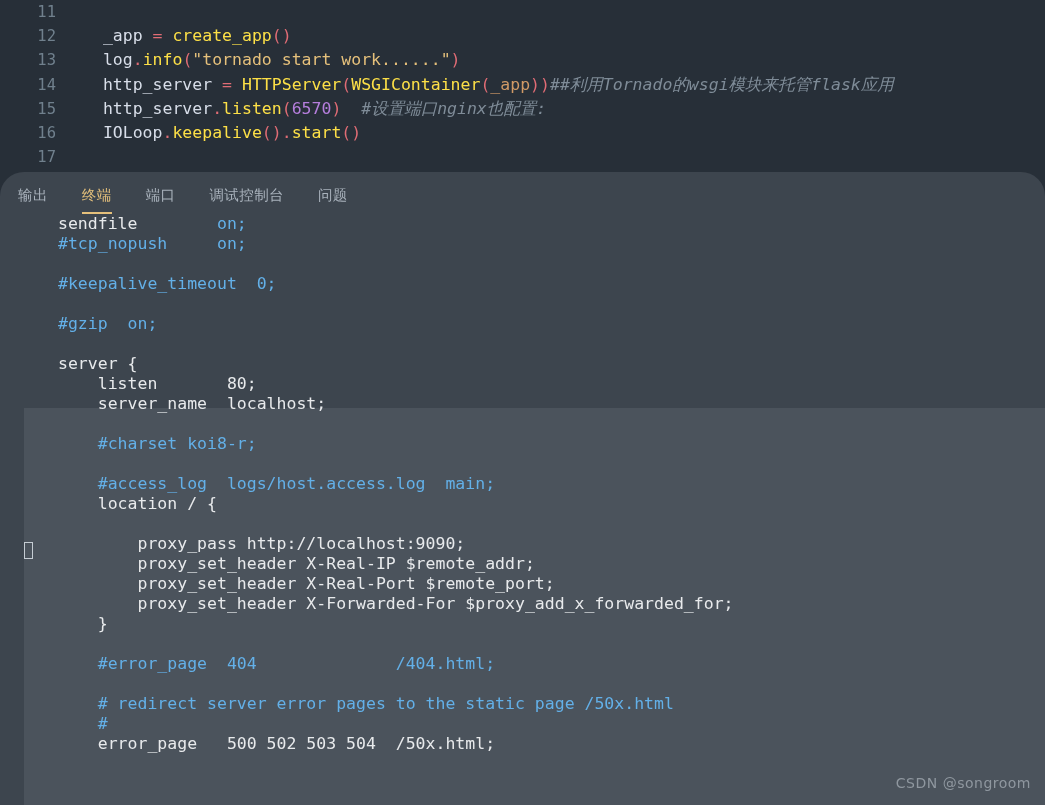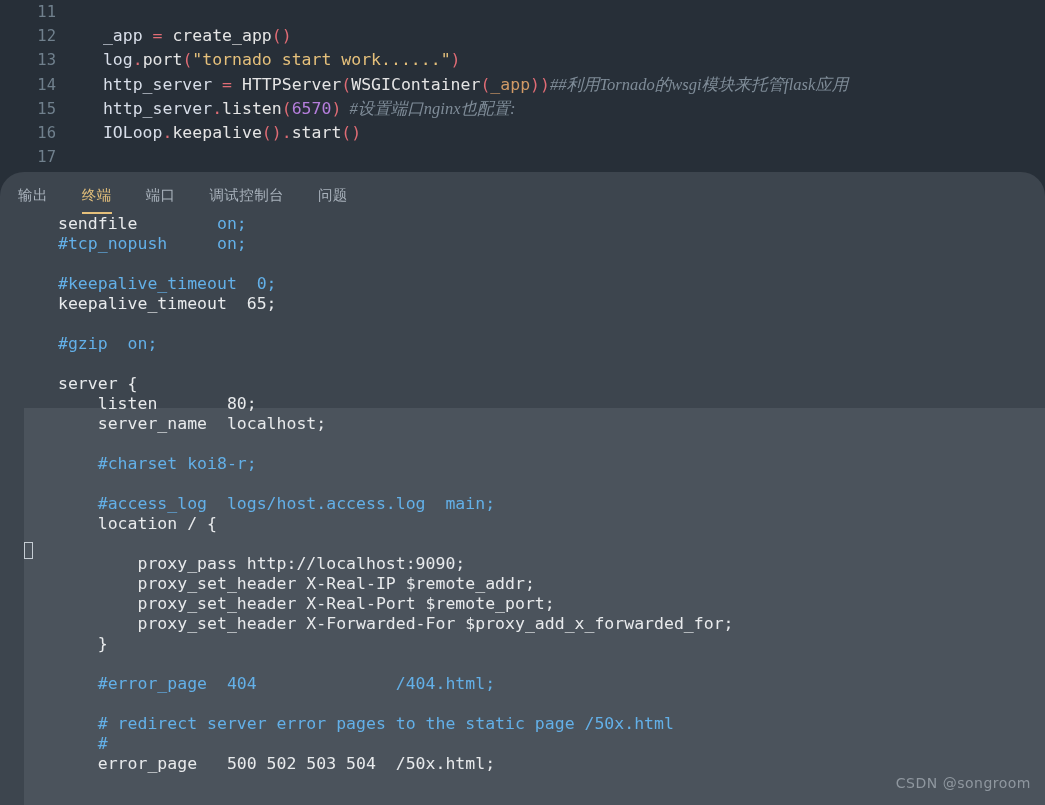--- a/index.html
+++ b/index.html
@@ -47,26 +47,26 @@
     font-size: 15.5px;
     padding-right: 0px;
     user-select: none;
   }
   .code-text {
     padding-left: 27px;
     white-space: pre;
   }
   .t-plain  { color: #d8dee9; }
   .t-op     { color: #e06c75; }
-  .t-fn     { color: #e5e5e5; }
+  .t-fn     { color: #fde047; }
   .t-punc   { color: #e06c75; }
   .t-str    { color: #e5c07b; }
   .t-num    { color: #b57edc; }
   .t-param  { color: #d19a66; }
-  .t-comment{ color: #7f8c98; font-style: italic; font-family: Liberation Serif, serif; }
+  .t-comment{ color: #7f8c98; font-style: italic; }
 
   
   .panel {
     position: absolute;
     left: 0; top: 172px;
     width: 1045px;
     height: 633px;
     background: #3d454e;
     border-radius: 24px;
   }
@@ -156,21 +156,21 @@
 </style>
 </head>
 <body>
 
 <div id="app">
 
   <div class="editor">
     <div id="editor-lines">
         <div class="code-line"><div class="gutter">11</div><div class="code-text"></div></div>
         <div class="code-line"><div class="gutter">12</div><div class="code-text"><span class="t-plain">  </span><span class="t-plain">_app </span><span class="t-op">= </span><span class="t-fn">create_app</span><span class="t-punc">()</span></div></div>
-        <div class="code-line"><div class="gutter">13</div><div class="code-text"><span class="t-plain">  </span><span class="t-plain">log</span><span class="t-punc">.</span><span class="t-fn">port</span><span class="t-punc">(</span><span class="t-str">"tornado start work......"</span><span class="t-punc">)</span></div></div>
+        <div class="code-line"><div class="gutter">13</div><div class="code-text"><span class="t-plain">  </span><span class="t-plain">log</span><span class="t-punc">.</span><span class="t-fn">info</span><span class="t-punc">(</span><span class="t-str">"tornado start work......"</span><span class="t-punc">)</span></div></div>
         <div class="code-line"><div class="gutter">14</div><div class="code-text"><span class="t-plain">  </span><span class="t-plain">http_server </span><span class="t-op">= </span><span class="t-fn">HTTPServer</span><span class="t-punc">(</span><span class="t-fn">WSGIContainer</span><span class="t-punc">(</span><span class="t-param">_app</span><span class="t-punc">))</span><span class="t-comment">##利用Tornado的wsgi模块来托管flask应用</span></div></div>
         <div class="code-line"><div class="gutter">15</div><div class="code-text"><span class="t-plain">  </span><span class="t-plain">http_server</span><span class="t-punc">.</span><span class="t-fn">listen</span><span class="t-punc">(</span><span class="t-num">6570</span><span class="t-punc">)</span><span class="t-comment">  #设置端口nginx也配置:</span></div></div>
         <div class="code-line"><div class="gutter">16</div><div class="code-text"><span class="t-plain">  </span><span class="t-plain">IOLoop</span><span class="t-punc">.</span><span class="t-fn">keepalive</span><span class="t-punc">()</span><span class="t-punc">.</span><span class="t-fn">start</span><span class="t-punc">()</span></div></div>
         <div class="code-line"><div class="gutter">17</div><div class="code-text"></div></div>
       </div>
   </div>
 
   <div class="panel">
 
     <div class="panel-tabs" id="panel-tabs">
@@ -183,21 +183,20 @@
 
     <div class="terminal">
       <div class="sel-block"></div>
 
       <div class="cursor-box"></div>
       <div class="term-content" id="term-lines">
           <div class="term-line"><span class="v-white">sendfile        </span><span class="v-blue">on;</span></div>
           <div class="term-line"><span class="v-blue">#tcp_nopush     </span><span class="v-blue">on;</span></div>
           <div class="term-line">&nbsp;</div>
           <div class="term-line"><span class="v-blue">#keepalive_timeout  0;</span></div>
-          <div class="term-line"><span class="v-white">keepalive_timeout  65;</span></div>
           <div class="term-line">&nbsp;</div>
           <div class="term-line"><span class="v-blue">#gzip  on;</span></div>
           <div class="term-line">&nbsp;</div>
           <div class="term-line"><span class="v-white">server {</span></div>
           <div class="term-line"><span class="v-white">    listen       80;</span></div>
           <div class="term-line"><span class="v-white">    server_name  localhost;</span></div>
           <div class="term-line">&nbsp;</div>
           <div class="term-line"><span class="v-blue">    #charset koi8-r;</span></div>
           <div class="term-line">&nbsp;</div>
           <div class="term-line"><span class="v-blue">    #access_log  logs/host.access.log  main;</span></div>

